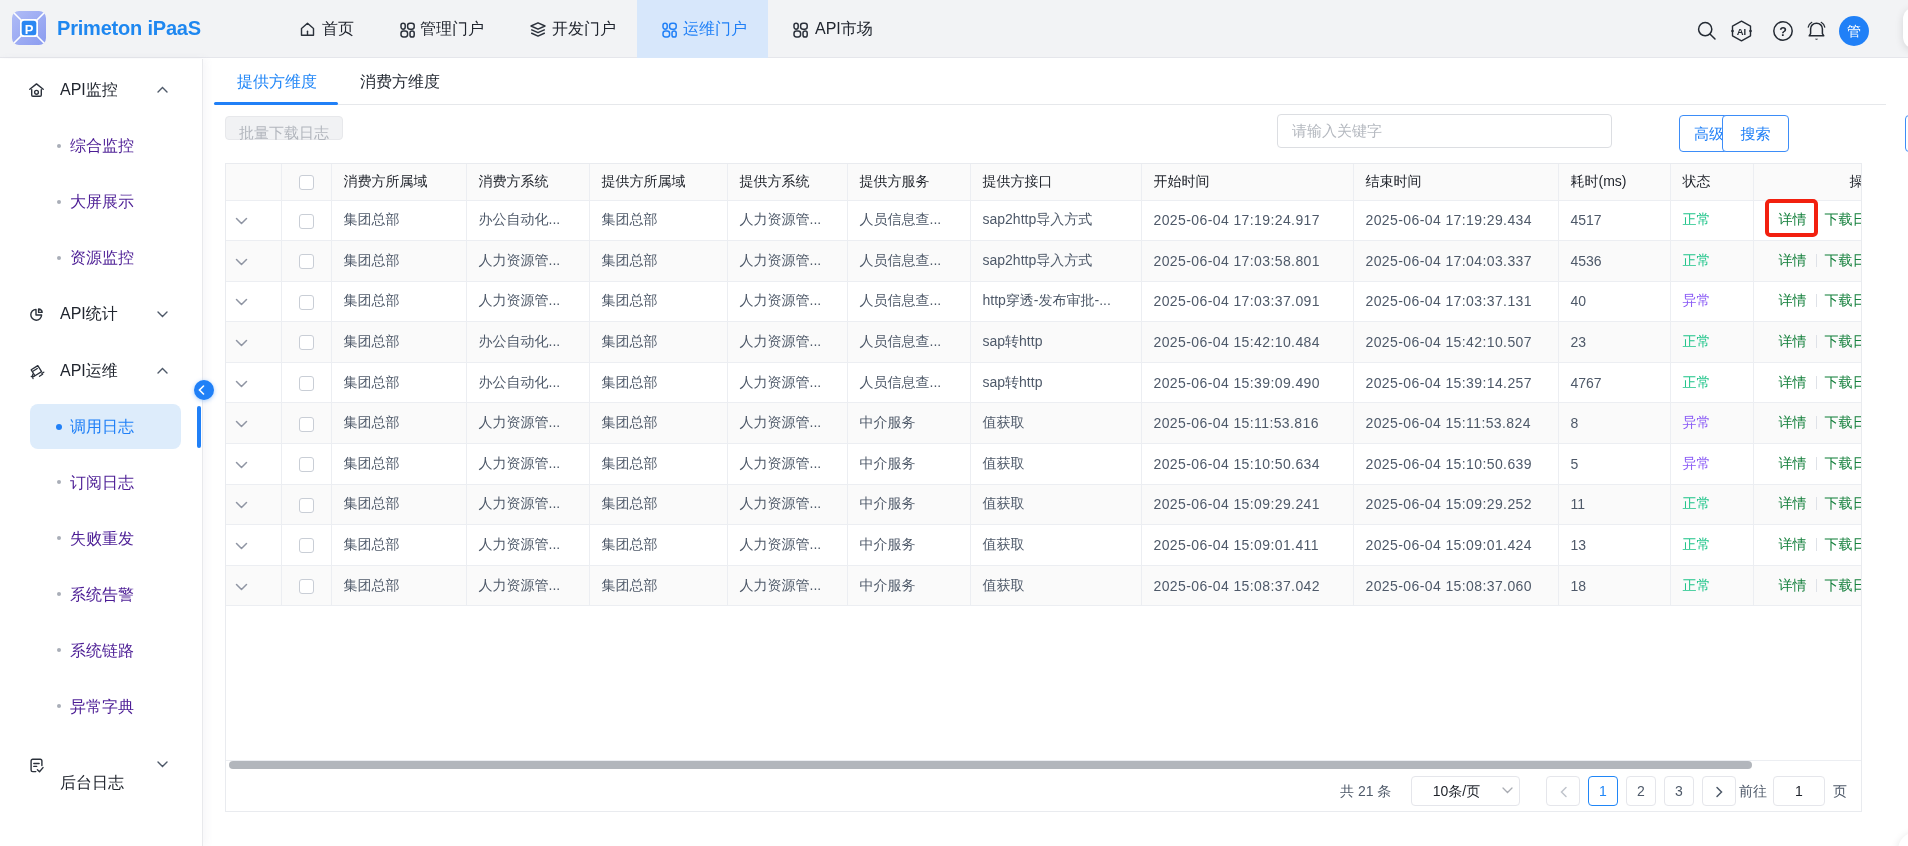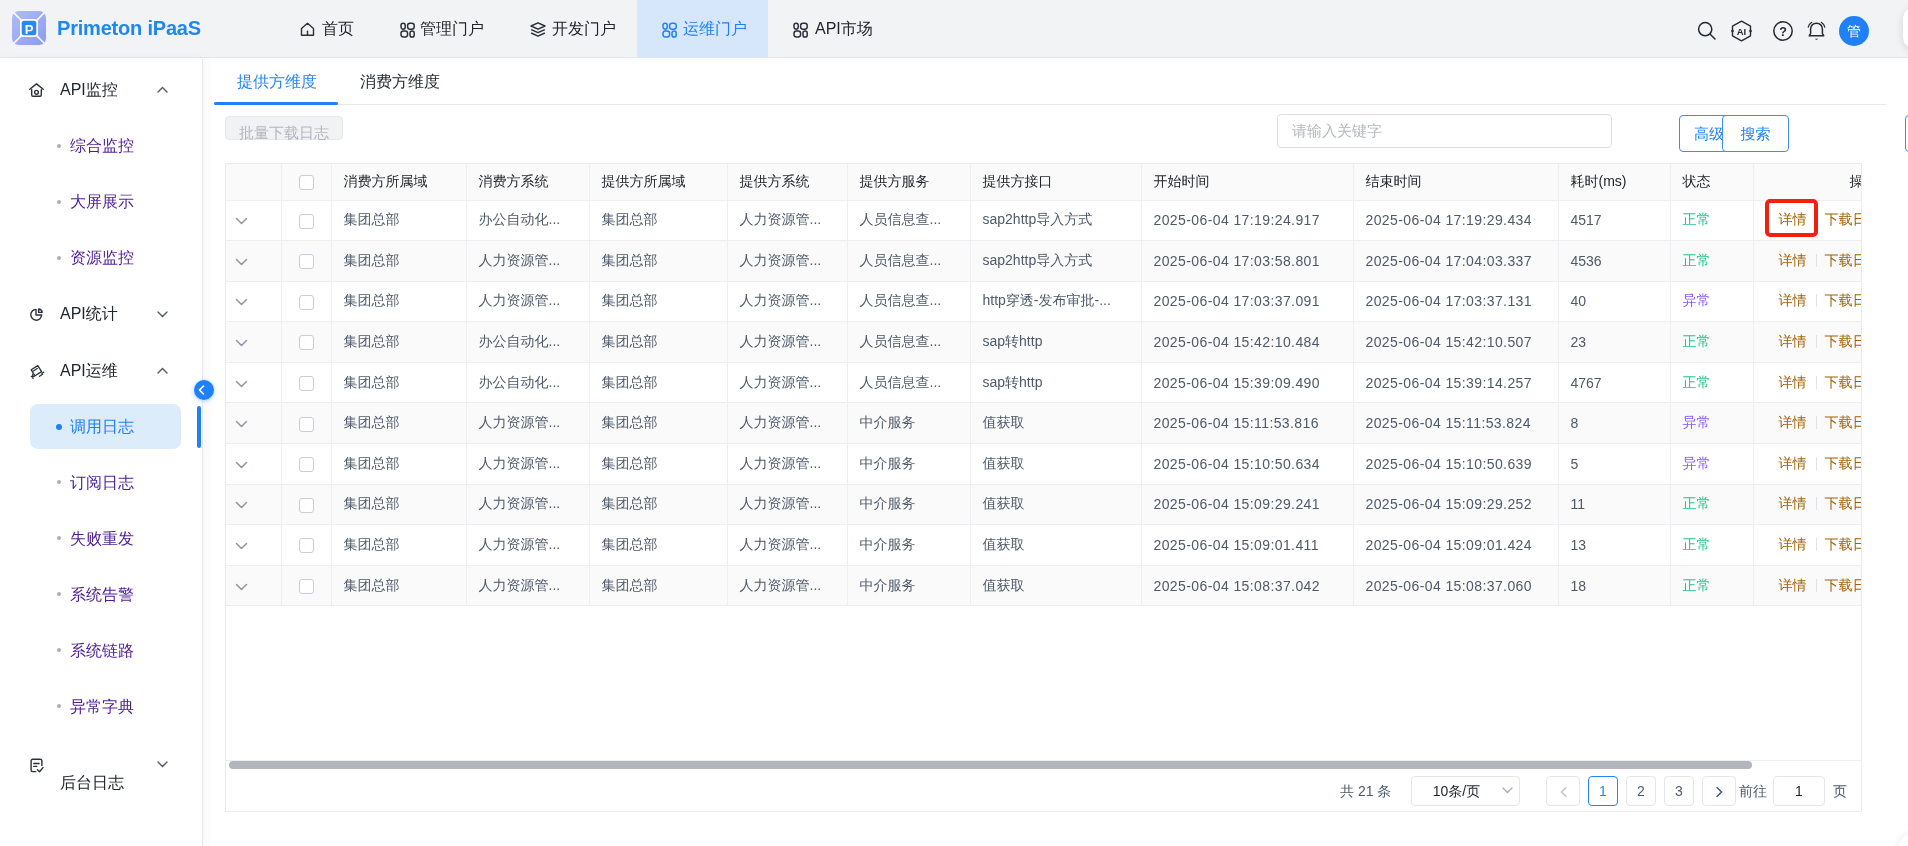--- a/index.html
+++ b/index.html
@@ -34,21 +34,21 @@
   border-right:1px solid #eceef2;border-bottom:1px solid #eceef2;font-size:14px;white-space:nowrap;overflow:hidden;}
 #tbl td{height:40.6px;color:#4e5969;padding:0 0 0 12px;border-right:1px solid #eceef2;border-bottom:1px solid #eceef2;
   white-space:nowrap;overflow:hidden;background:#fff;}
 #tbl tr.alt td{background:#fafafa;}
 #tbl td:nth-child(9),#tbl td:nth-child(10){letter-spacing:.4px;}
 #tbl td.cc,#tbl th.cc{padding:0;text-align:center;}
 #tbl td.ec{padding:0 0 0 9px;}
 .cb{display:inline-block;width:15px;height:15px;border:1px solid #c9ced6;border-radius:3px;background:#fff;vertical-align:middle;}
 .ok{color:#22c58b;}
 .bad{color:#8b5cf6;}
-a.lk{color:#a16207;text-decoration:none;}
+a.lk{color:#15803d;text-decoration:none;}
 .ldiv{display:inline-block;width:1px;height:13px;background:#dfe2e8;vertical-align:-2px;margin:0 8px 0 9px;}
 #thumb{position:absolute;left:3px;top:597px;width:1523px;height:8px;border-radius:4px;background:#b2b6bc;}
 #tblbot{position:absolute;left:0;top:596px;width:1637px;height:1px;background:#eceef2;}
 
 .pg{position:absolute;top:776px;height:30px;border:1px solid #e5e6eb;border-radius:4px;background:#fff;
   text-align:center;line-height:28px;font-size:14px;color:#4e5969;}
 .pgt{position:absolute;top:776px;line-height:30px;font-size:14px;color:#4e5969;}
 
 #redbox{position:absolute;left:1765px;top:199px;width:53px;height:38px;border:4.5px solid #f2200f;border-radius:5px;}
 </style>

